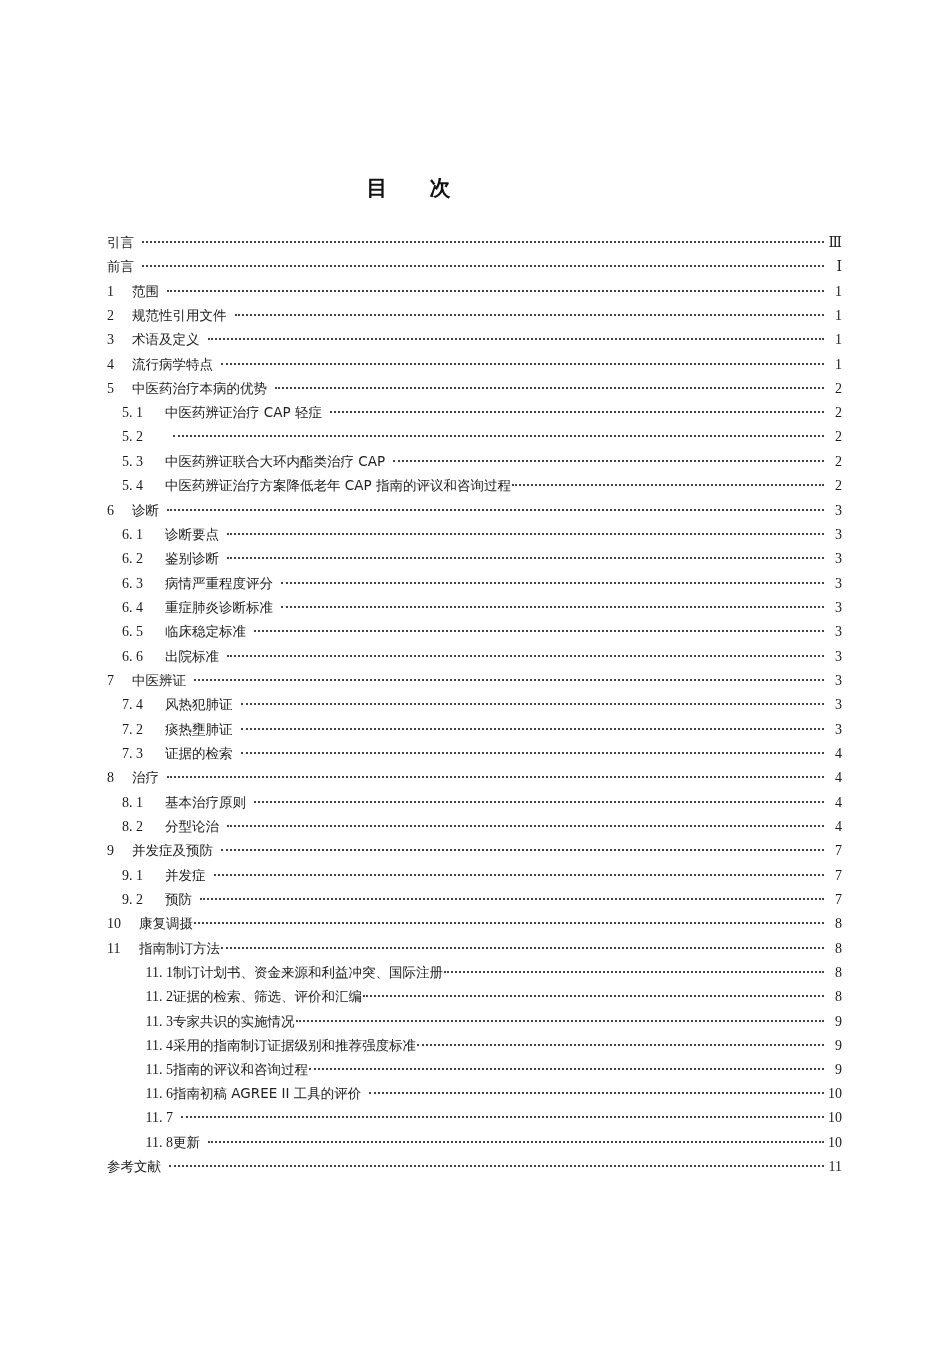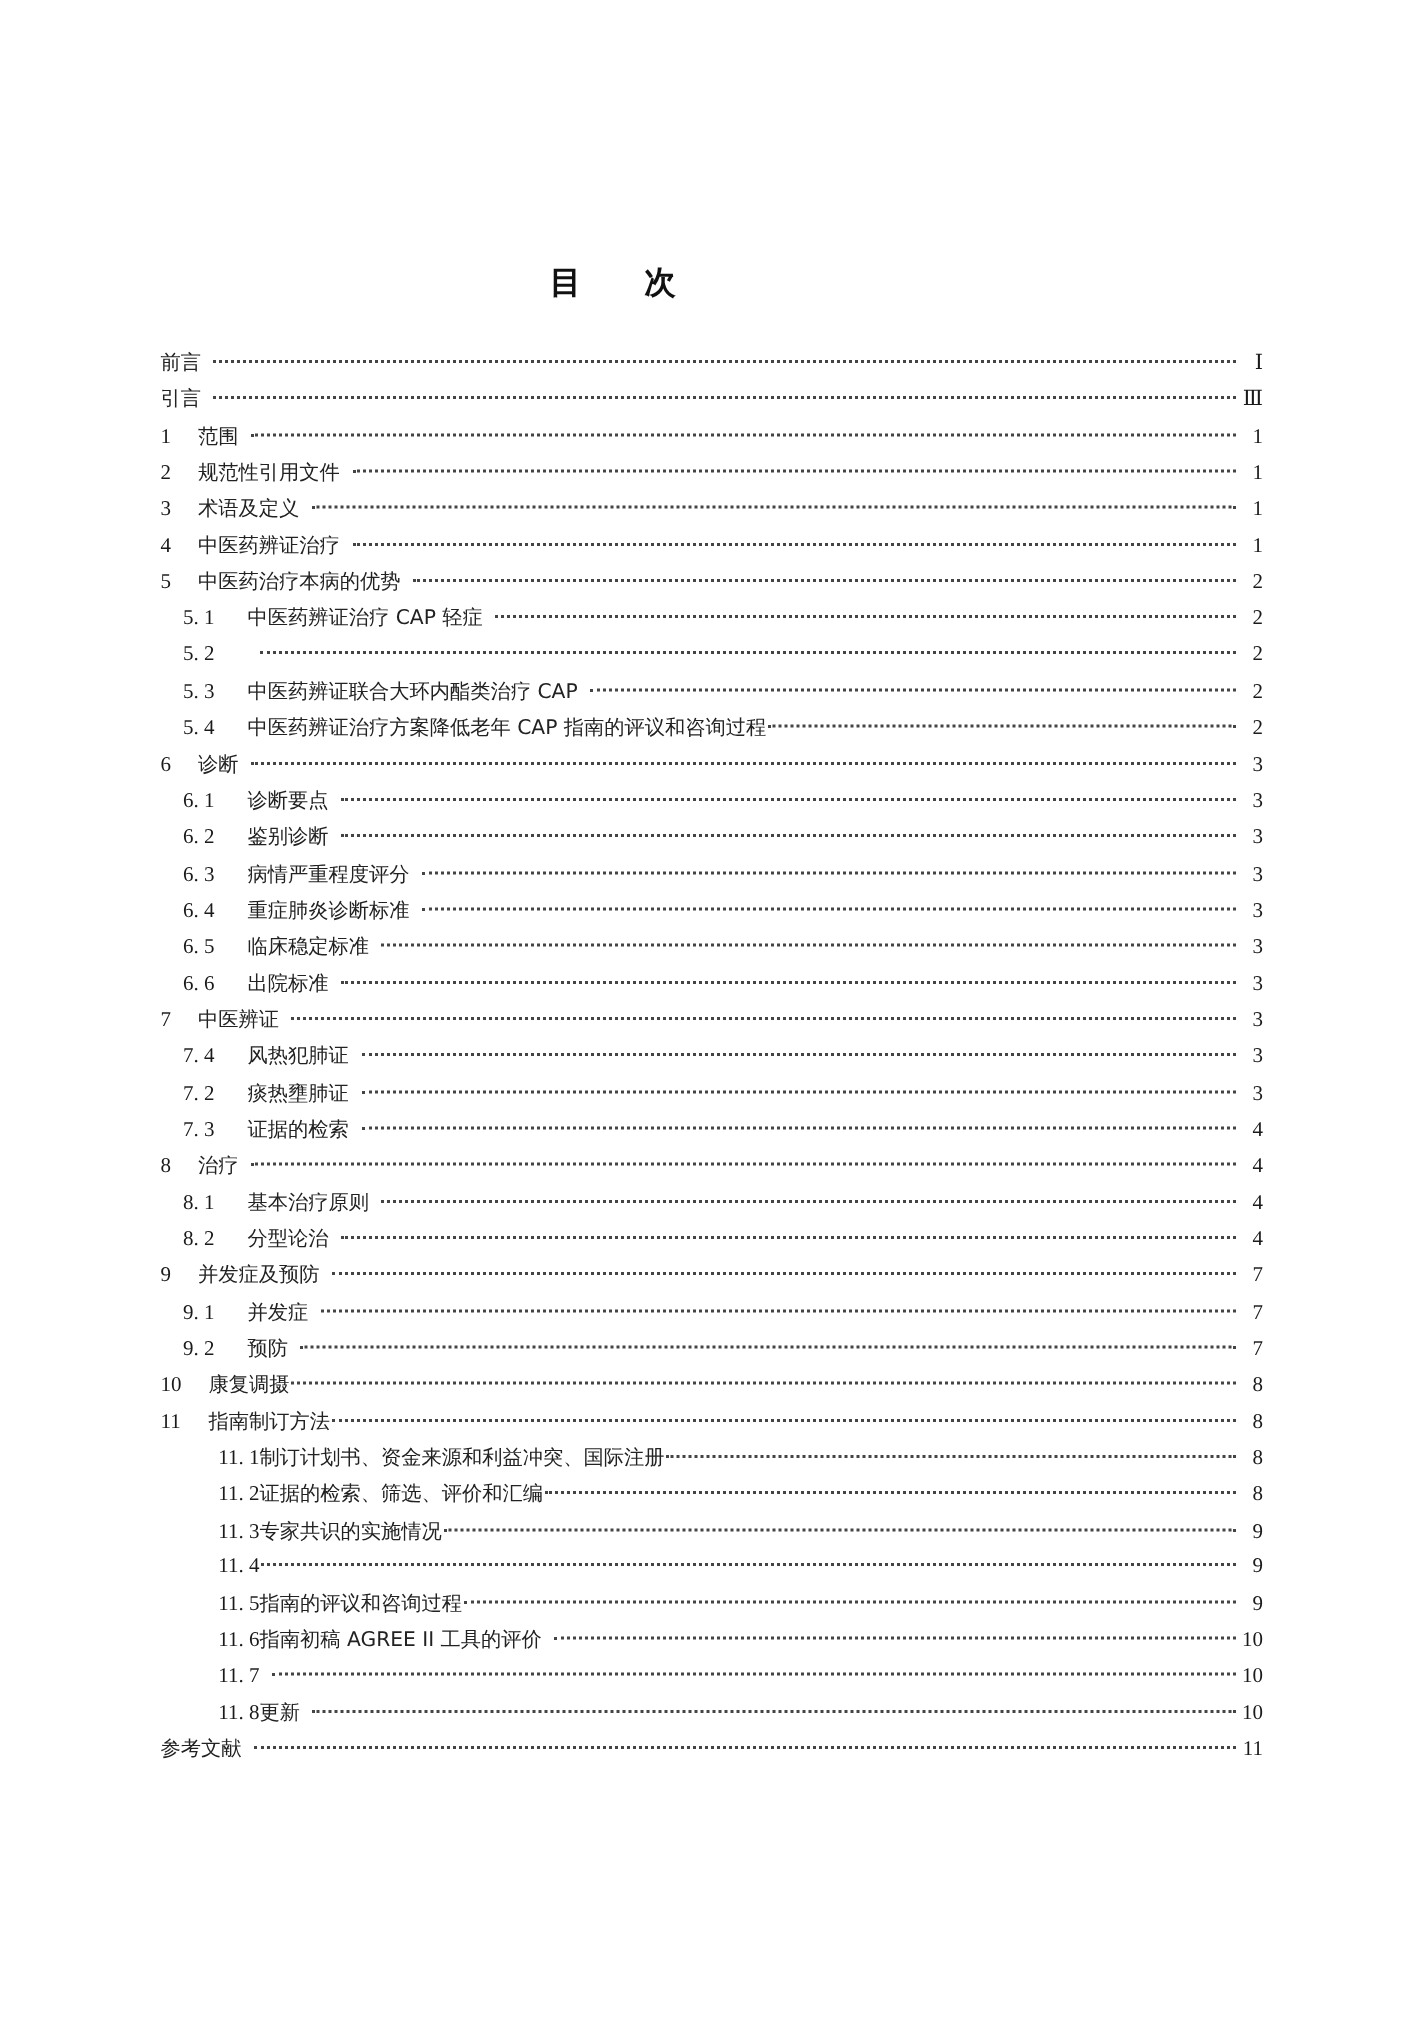--- a/index.html
+++ b/index.html
@@ -76,28 +76,28 @@
   </style>
 </head>
 <body>
 
 <div class="page-title">
   <span class="t1">目</span><span>次</span>
 </div>
 
 <div class="toc" id="toc">
     <div class="toc-row lvl1">
+      <span class="lbl">引言</span>
+      <span class="leader"></span>
+      <span class="pg">Ⅲ</span>
+    </div>
+    <div class="toc-row lvl1">
       <span class="lbl">前言</span>
       <span class="leader"></span>
       <span class="pg">Ⅰ</span>
-    </div>
-    <div class="toc-row lvl1">
-      <span class="lbl">引言</span>
-      <span class="leader"></span>
-      <span class="pg">Ⅲ</span>
     </div>
     <div class="toc-row lvl1">
       <span class="num">1</span>
       <span class="lbl">范围</span>
       <span class="leader"></span>
       <span class="pg">1</span>
     </div>
     <div class="toc-row lvl1">
       <span class="num">2</span>
       <span class="lbl">规范性引用文件</span>
@@ -105,21 +105,21 @@
       <span class="pg">1</span>
     </div>
     <div class="toc-row lvl1">
       <span class="num">3</span>
       <span class="lbl">术语及定义</span>
       <span class="leader"></span>
       <span class="pg">1</span>
     </div>
     <div class="toc-row lvl1">
       <span class="num">4</span>
-      <span class="lbl">中医药辨证治疗</span>
+      <span class="lbl">流行病学特点</span>
       <span class="leader"></span>
       <span class="pg">1</span>
     </div>
     <div class="toc-row lvl1">
       <span class="num">5</span>
       <span class="lbl">中医药治疗本病的优势</span>
       <span class="leader"></span>
       <span class="pg">2</span>
     </div>
     <div class="toc-row lvl2">
@@ -272,20 +272,21 @@
       <span class="pg">8</span>
     </div>
     <div class="toc-row lvl2 wide">
       <span class="num">11. 3</span>
       <span class="lbl">专家共识的实施情况</span>
       <span class="leader tight"></span>
       <span class="pg">9</span>
     </div>
     <div class="toc-row lvl2 wide">
       <span class="num">11. 4</span>
+      <span class="lbl">采用的指南制订证据级别和推荐强度标准</span>
       <span class="leader tight"></span>
       <span class="pg">9</span>
     </div>
     <div class="toc-row lvl2 wide">
       <span class="num">11. 5</span>
       <span class="lbl">指南的评议和咨询过程</span>
       <span class="leader tight"></span>
       <span class="pg">9</span>
     </div>
     <div class="toc-row lvl2 wide">

